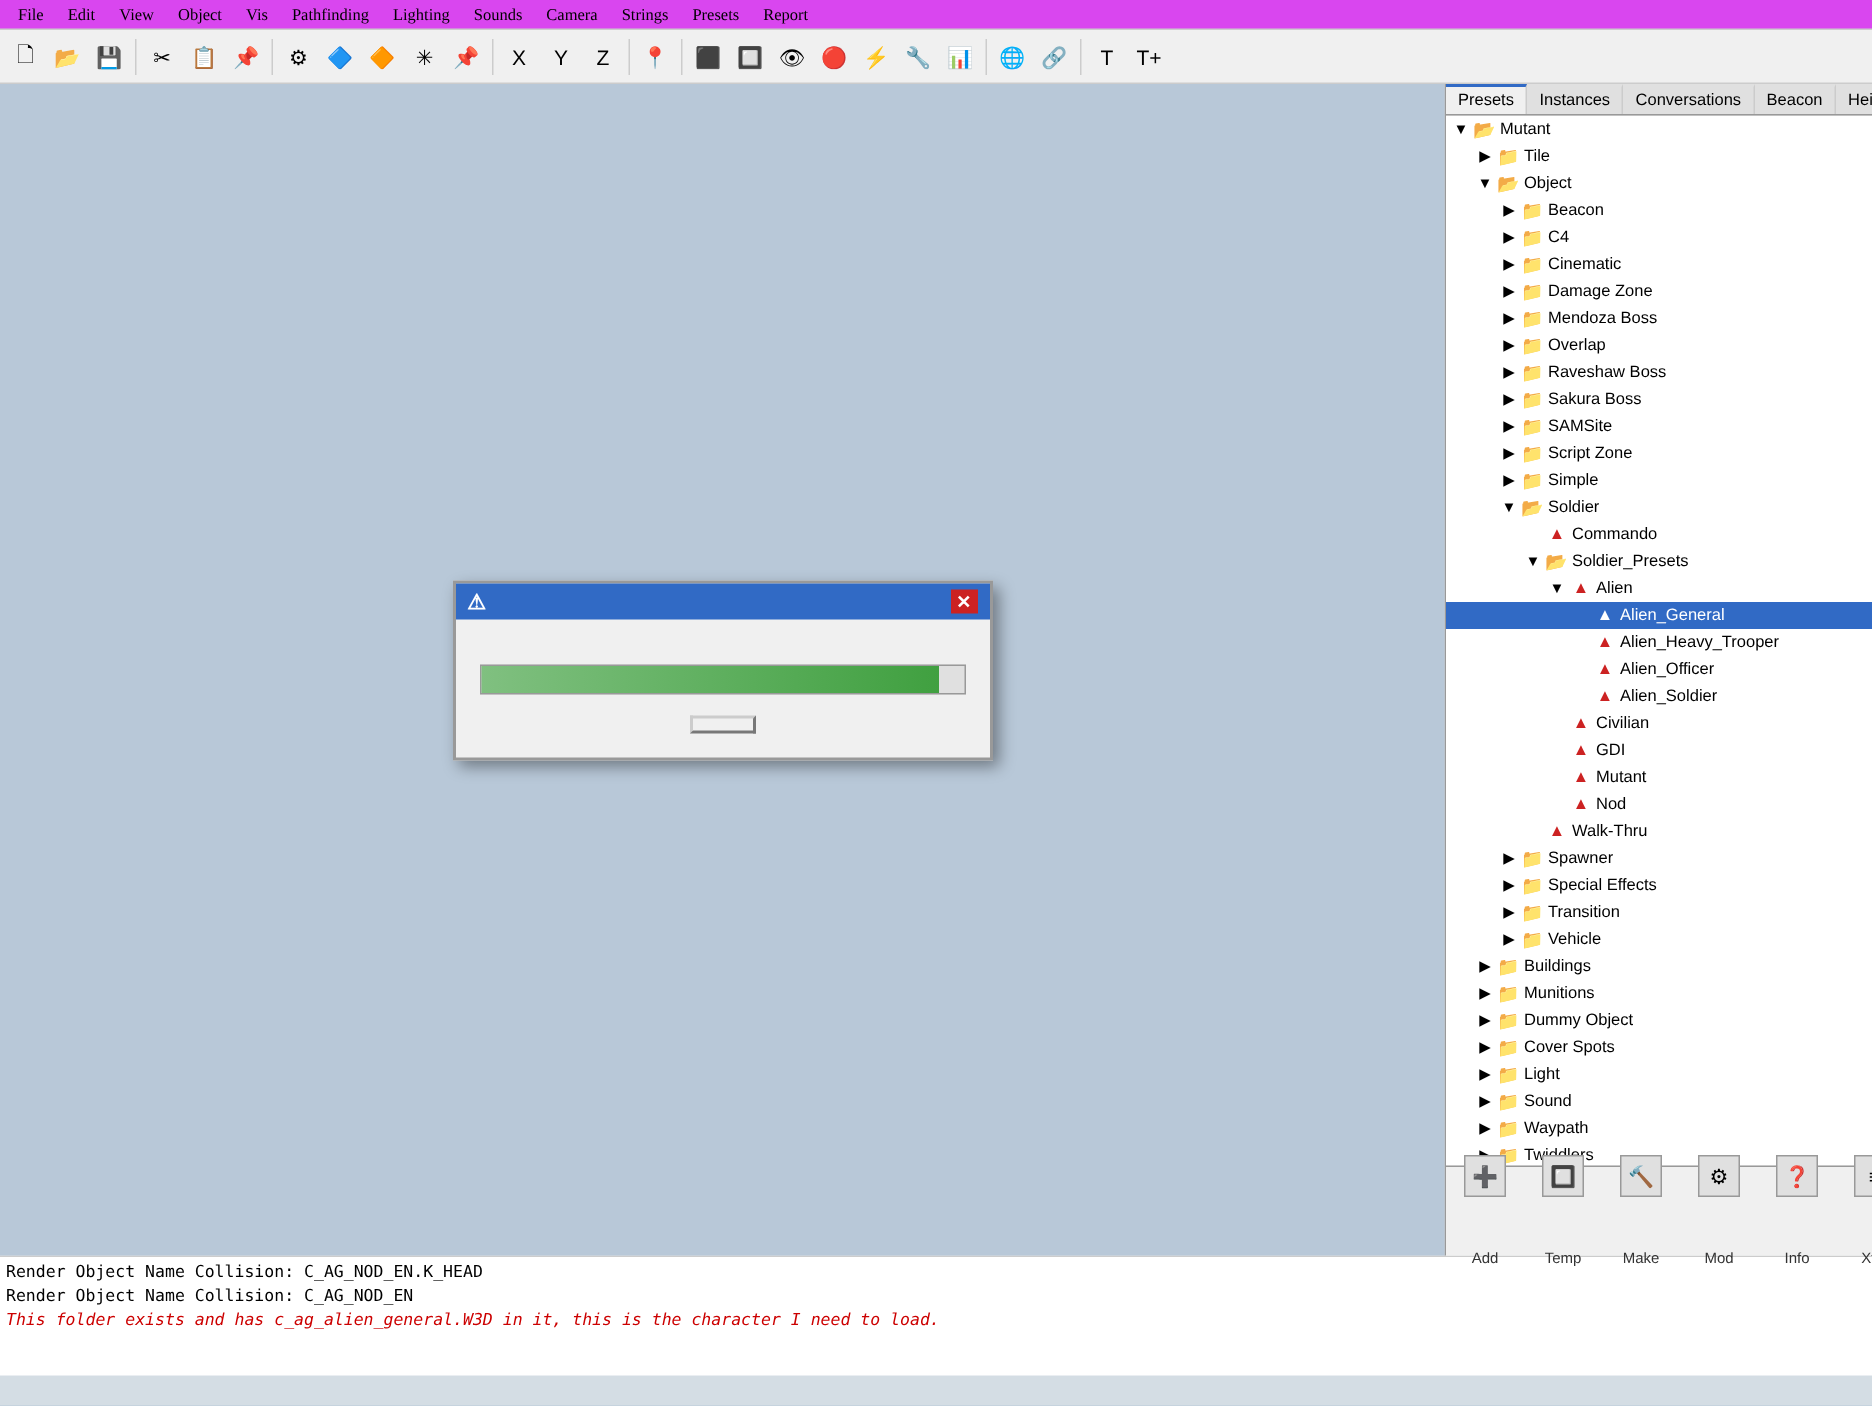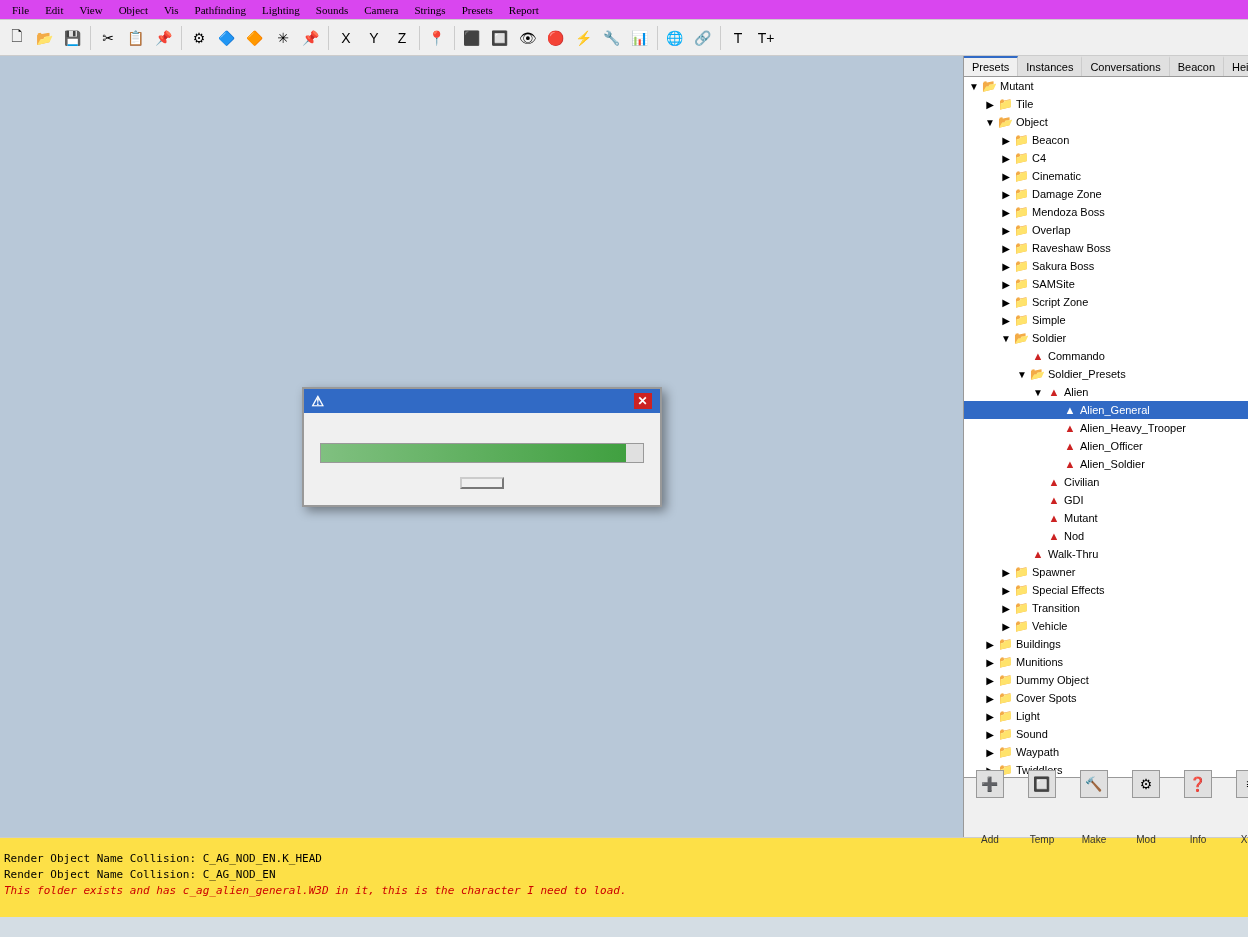--- a/index.html
+++ b/index.html
@@ -49,21 +49,21 @@
     .indent-5 { padding-left: 82px; }
     
     
     #bottom-toolbar { background: #f0f0f0; border-top: 1px solid #999; display: flex; align-items: center; padding: 4px 8px; gap: 16px; height: 60px; }
     .bottom-btn { display: flex; flex-direction: column; align-items: center; gap: 2px; cursor: pointer; min-width: 36px; }
     .bottom-btn-icon { width: 28px; height: 28px; background: #e0e0e0; border: 1px solid #999; display: flex; align-items: center; justify-content: center; font-size: 14px; }
     .bottom-btn-label { font-size: 10px; color: #333; margin-top: 34px; }
     .bottom-sep { width: 1px; height: 40px; background: #ccc; }
     
     
-    #statusbar { background: #fde047; border-top: 1px solid #ccc; height: 80px; padding: 13px 4px; font-size: 11px; overflow: hidden; }
+    #statusbar { background: #ffffff; border-top: 1px solid #ccc; height: 80px; padding: 2px 4px; font-size: 11px; overflow: hidden; }
     .status-line { font-family: monospace; font-size: 11px; line-height: 16px; }
     .status-line.red { color: red; }
     .status-line.highlight { color: #cc0000; font-style: italic; }
     
     
     #dialog-overlay { position: absolute; top: 0; left: 0; right: 0; bottom: 0; display: flex; align-items: center; justify-content: center; }
     #dialog { background: #f0f0f0; border: 2px solid #999; box-shadow: 4px 4px 10px rgba(0,0,0,0.4); width: 360px; }
     #dialog-titlebar { background: #316ac5; color: white; display: flex; align-items: center; padding: 4px 8px; font-size: 12px; font-weight: bold; }
     #dialog-titlebar .title-icon { margin-right: 6px; font-size: 14px; }
     #dialog-titlebar .title-close { margin-left: auto; background: #cc2222; color: white; border: none; width: 18px; height: 16px; cursor: pointer; display: flex; align-items: center; justify-content: center; font-size: 12px; font-weight: bold; }

